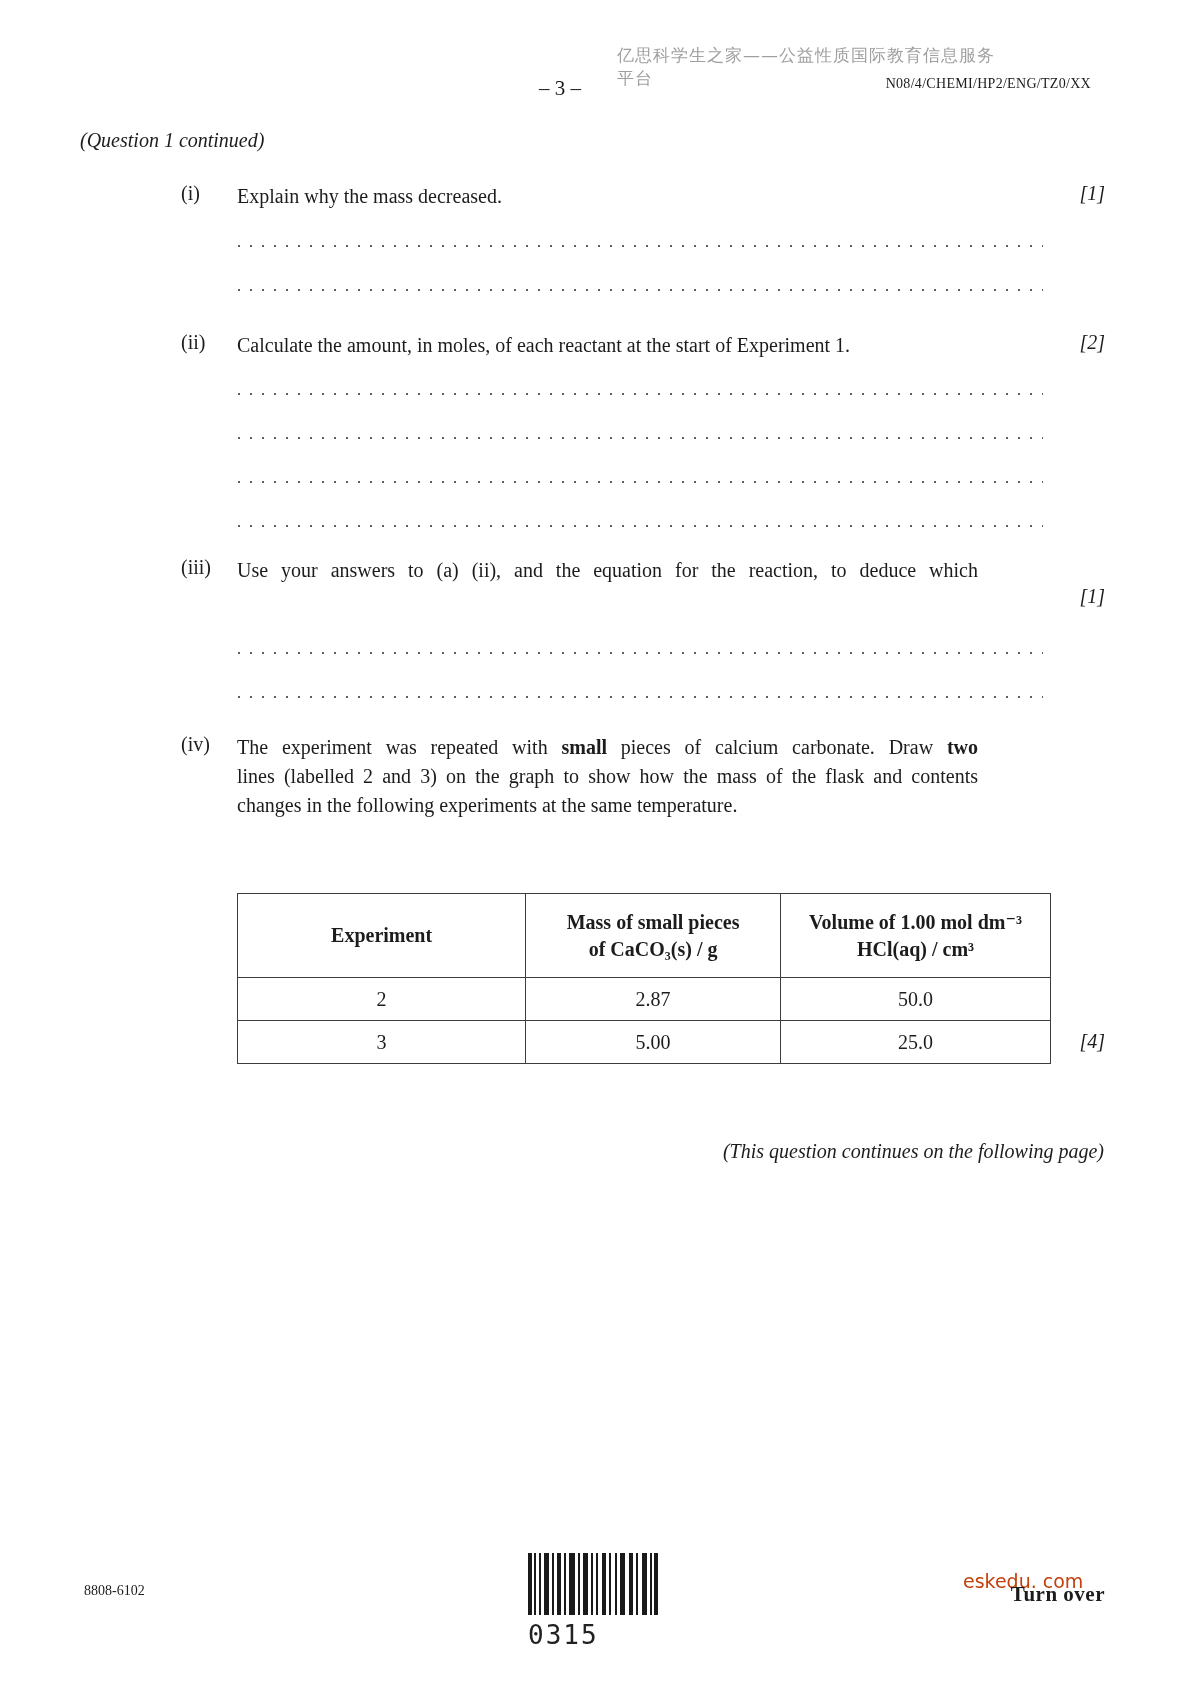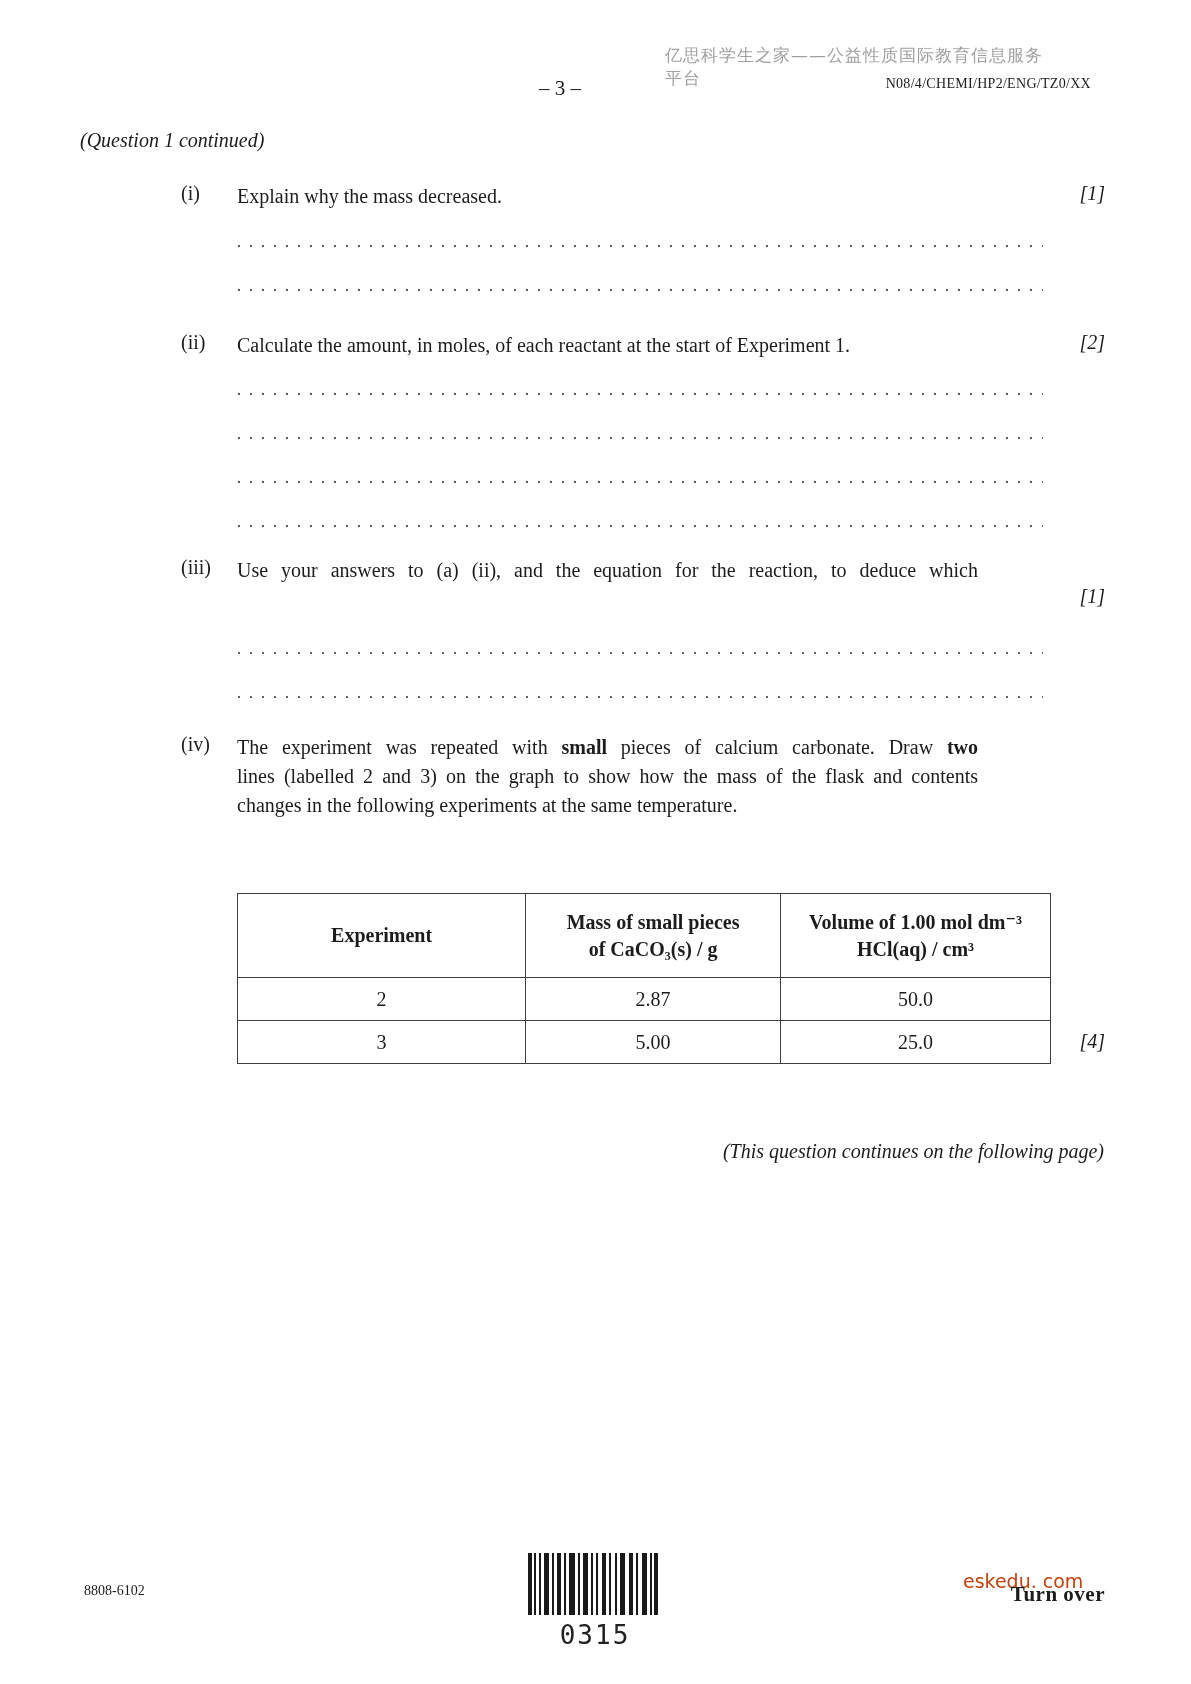--- a/index.html
+++ b/index.html
@@ -10,21 +10,21 @@
     margin:0 auto;
     background:#ffffff;
     font-family:"Liberation Serif","DejaVu Serif",serif;
     color:#1c1c1c;
     overflow:hidden;
   }
   .abs { position:absolute; }
   .zh-watermark {
     top:44px; left:617px; width:380px;
     font-family:"DejaVu Sans",sans-serif;
-    font-size:17px; color:#a0a0a0; letter-spacing:1px;margin-left:48px;
+    font-size:17px; color:#a0a0a0; letter-spacing:1px;
   }
   .page-number { top:76px; left:460px; width:200px; text-align:center; font-size:21px; }
   .paper-code { top:76px; right:100px; font-size:14px; letter-spacing:0.3px; }
   .q-continued { top:129px; left:80px; font-size:20px; font-style:italic; }
   .part-label { left:181px; width:50px; font-size:20px; }
   .part-text { left:237px; width:741px; font-size:20px; line-height:29px; }
   .just-full { text-align:justify; text-align-last:justify; }
   .marks { left:1040px; width:65px; text-align:right; font-size:20px; font-style:italic; }
   .dotline {
     left:237px; width:806px; height:20px;
@@ -39,21 +39,21 @@
   table.data th, table.data td {
     border:1.5px solid #3d3d3d;
     text-align:center; vertical-align:middle;
     padding:0 8px;
   }
   table.data th { height:84px; font-weight:bold; line-height:27px; }
   table.data td { height:43px; font-weight:normal; }
   .col-exp { width:285px; } .col-mass { width:252px; } .col-vol { width:267px; }
   .cont-note { top:1140px; right:87px; font-size:20px; font-style:italic; text-align:left; }
   .doc-number { top:1583px; left:84px; font-size:14px; }
-  .barcode-wrap { top:1553px; left:528px; width:134px; text-align:center; }
+  .barcode-wrap { top:1553px; left:528px; width:134px; }
   .barcode-num {
     margin-top:1px;
     font-family:"DejaVu Sans Mono",monospace;
     font-size:26px; letter-spacing:2px; color:#222;
   }
   .site-watermark {
     top:1570px; left:963px;
     font-family:"DejaVu Sans",sans-serif;
     font-size:19px; color:#c2410c;
   }

